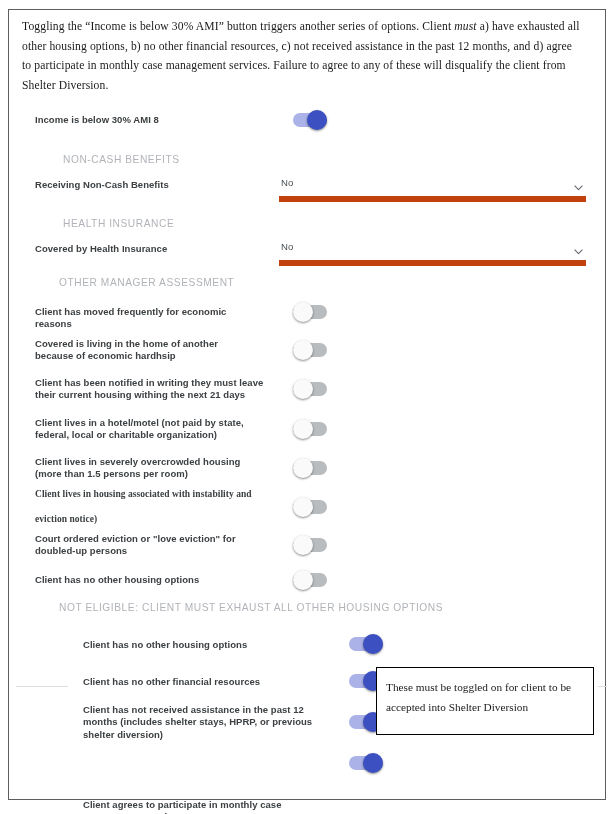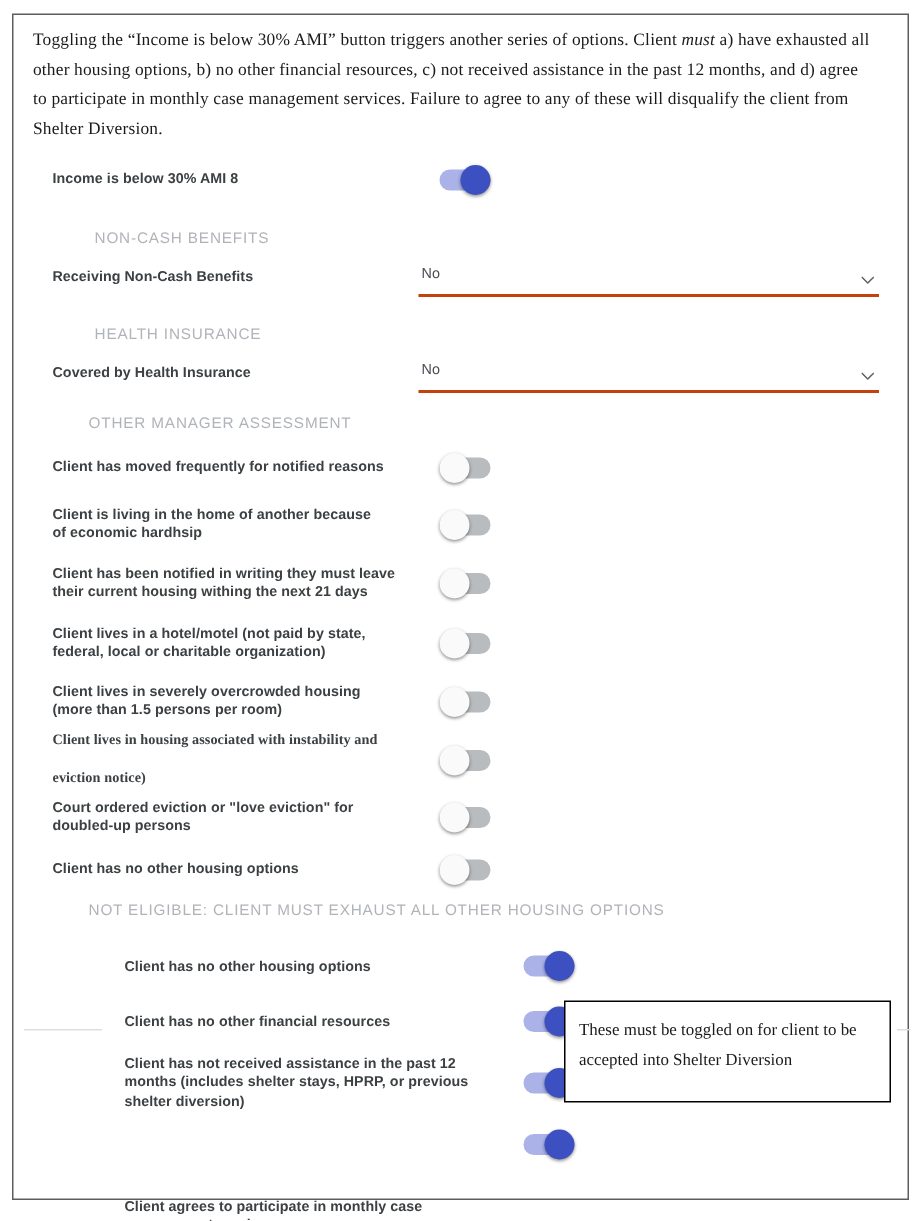--- a/index.html
+++ b/index.html
@@ -109,21 +109,21 @@
     background: #b9bcbe;
   }
   .toggle.off .thumb {
     left: 0px;
     background: #fafafa;
   }
 
   
   .select {
     position: absolute;
-    border-bottom: 2px solid #c2410c;
+    border-bottom: 6px solid #c2410c;
     height: 22px;
     cursor: pointer;
   }
   .select .value {
     position: absolute;
     left: 2px;
     top: 3px;
     font-size: 9.6px;
     color: #4a4f55;
   }
@@ -203,29 +203,29 @@
         <svg viewBox="0 0 12 12" width="11" height="11" aria-hidden="true">
           <path d="M2 4.3 L6 8.3 L10 4.3" fill="none" stroke="#5f6368" stroke-width="1.1" stroke-linecap="round" stroke-linejoin="round"></path>
         </svg>
       </span>
     </div>
   </div>
 
   <div class="section-header" style="left:26px; top:181px;">OTHER MANAGER ASSESSMENT</div>
 
   <div class="row">
-    <div class="field-label" style="left:26px; top:210px; width:230px;">Client has moved frequently for notified reasons</div>
+    <div class="field-label" style="left:26px; top:210px; width:230px;">Client has moved frequently for economic reasons</div>
     <div class="toggle off" style="left:284px; top:209px;">
       <span class="track"></span>
       <span class="thumb"></span>
     </div>
   </div>
 
   <div class="row">
-    <div class="field-label" style="left:26px; top:242px; width:220px;">Client is living in the home of another because of economic hardhsip</div>
+    <div class="field-label" style="left:26px; top:242px; width:220px;">Covered is living in the home of another because of economic hardhsip</div>
     <div class="toggle off" style="left:284px; top:247px;">
       <span class="track"></span>
       <span class="thumb"></span>
     </div>
   </div>
 
   <div class="row">
     <div class="field-label" style="left:26px; top:281px; width:232px;">Client has been notified in writing they must leave their current housing withing the next 21 days</div>
     <div class="toggle off" style="left:284px; top:286px;">
       <span class="track"></span>

